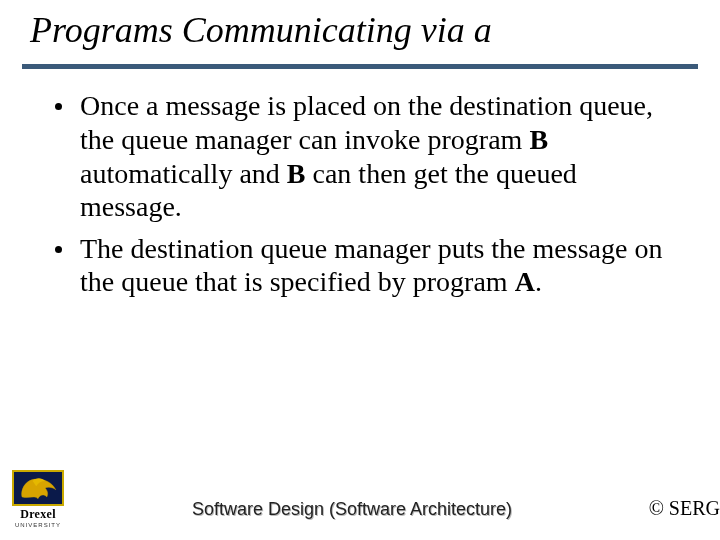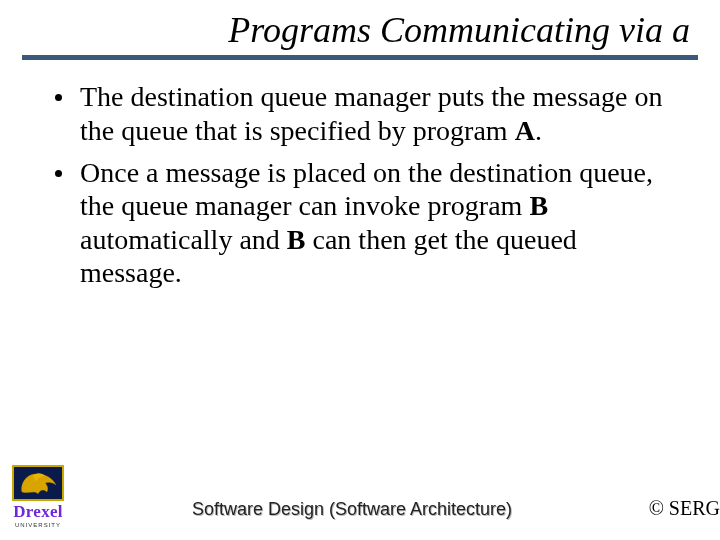--- a/index.html
+++ b/index.html
@@ -13,23 +13,23 @@
   .slide {
     width: 720px;
     height: 540px;
     position: relative;
     padding: 10px 0 0 0;
   }
   .title {
     font-style: italic;
     font-size: 36px;
     line-height: 1.15;
-    text-align: right;
+    text-align: left;
     padding: 0 30px;
-    margin-bottom: 4px;
+    margin-bottom: 13px;
   }
   .rule {
     height: 5px;
     background: #3b5a7a;
     margin: 4px 22px 0 22px;
   }
   .content {
     padding: 20px 40px 0 55px;
   }
   .bullet {
@@ -69,22 +69,22 @@
     height: 36px;
     background: #0a1a4a;
     border: 2px solid #c9a900;
     margin: 0 auto 1px auto;
     position: relative;
     overflow: hidden;
   }
   .logo-box svg { display: block; }
   .logo-name {
     font-family: "Times New Roman", serif;
-    font-size: 17px;
-    color: #6d28d9;
+    font-size: 12px;
+    color: #000000;
     font-weight: bold;
     letter-spacing: 0.3px;
   }
   .logo-sub {
     font-family: Arial, sans-serif;
     font-size: 6px;
     letter-spacing: 1px;
     color: #333;
   }
   .footer-center {
@@ -117,28 +117,28 @@
     <span>Programs Communicating via a</span><br>
   </div>
 
   <div class="rule"></div>
 
   <div class="content">
 
     <div class="bullet">
       <div class="dot"></div>
       <div class="text">
-        <span>The destination queue manager puts the message on the queue that is specified by program </span><span class="bold">A</span><span>.</span>
+        <span>Once a message is placed on the destination queue, the queue manager can invoke program </span><span class="bold">B</span><span> automatically and </span><span class="bold">B</span><span> can then get the queued message.</span>
       </div>
     </div>
 
     <div class="bullet">
       <div class="dot"></div>
       <div class="text">
-        <span>Once a message is placed on the destination queue, the queue manager can invoke program </span><span class="bold">B</span><span> automatically and </span><span class="bold">B</span><span> can then get the queued message.</span>
+        <span>The destination queue manager puts the message on the queue that is specified by program </span><span class="bold">A</span><span>.</span>
       </div>
     </div>
 
   </div>
 
   <div class="footer">
     <div class="logo-wrap">
       <div class="logo-box">
         <svg viewBox="0 0 52 36" width="48" height="32">
           <path d="M8 28 C6 20 12 8 24 8 C34 8 42 12 46 20 C44 18 38 16 34 18 C36 20 38 24 36 28 C32 24 28 26 26 30 C22 26 16 30 8 28 Z" fill="#d8a400" stroke="#caa000" stroke-width="0.5"></path>

